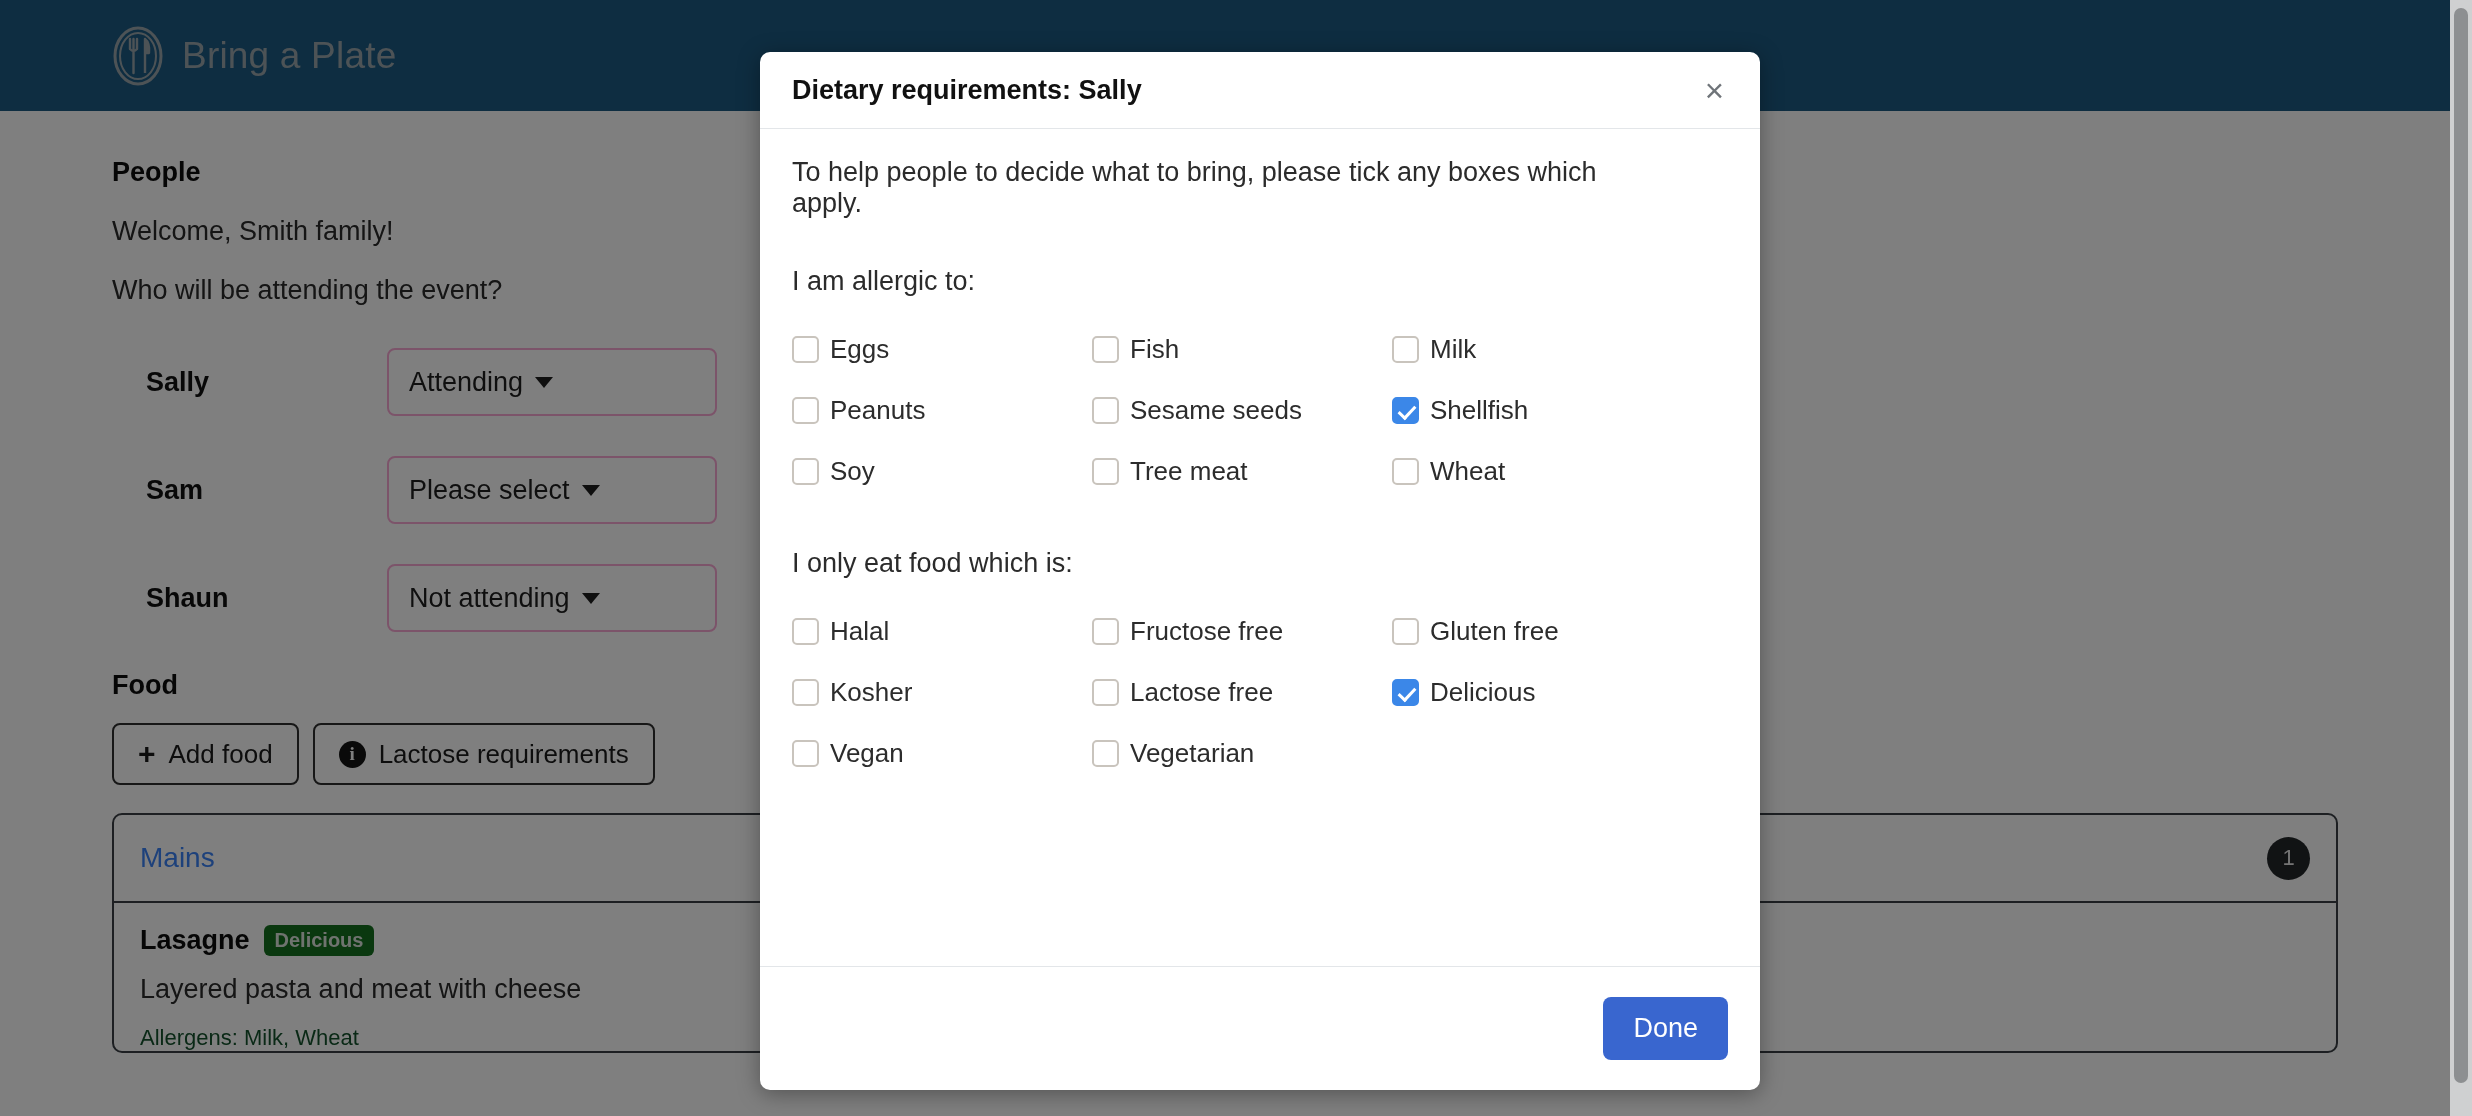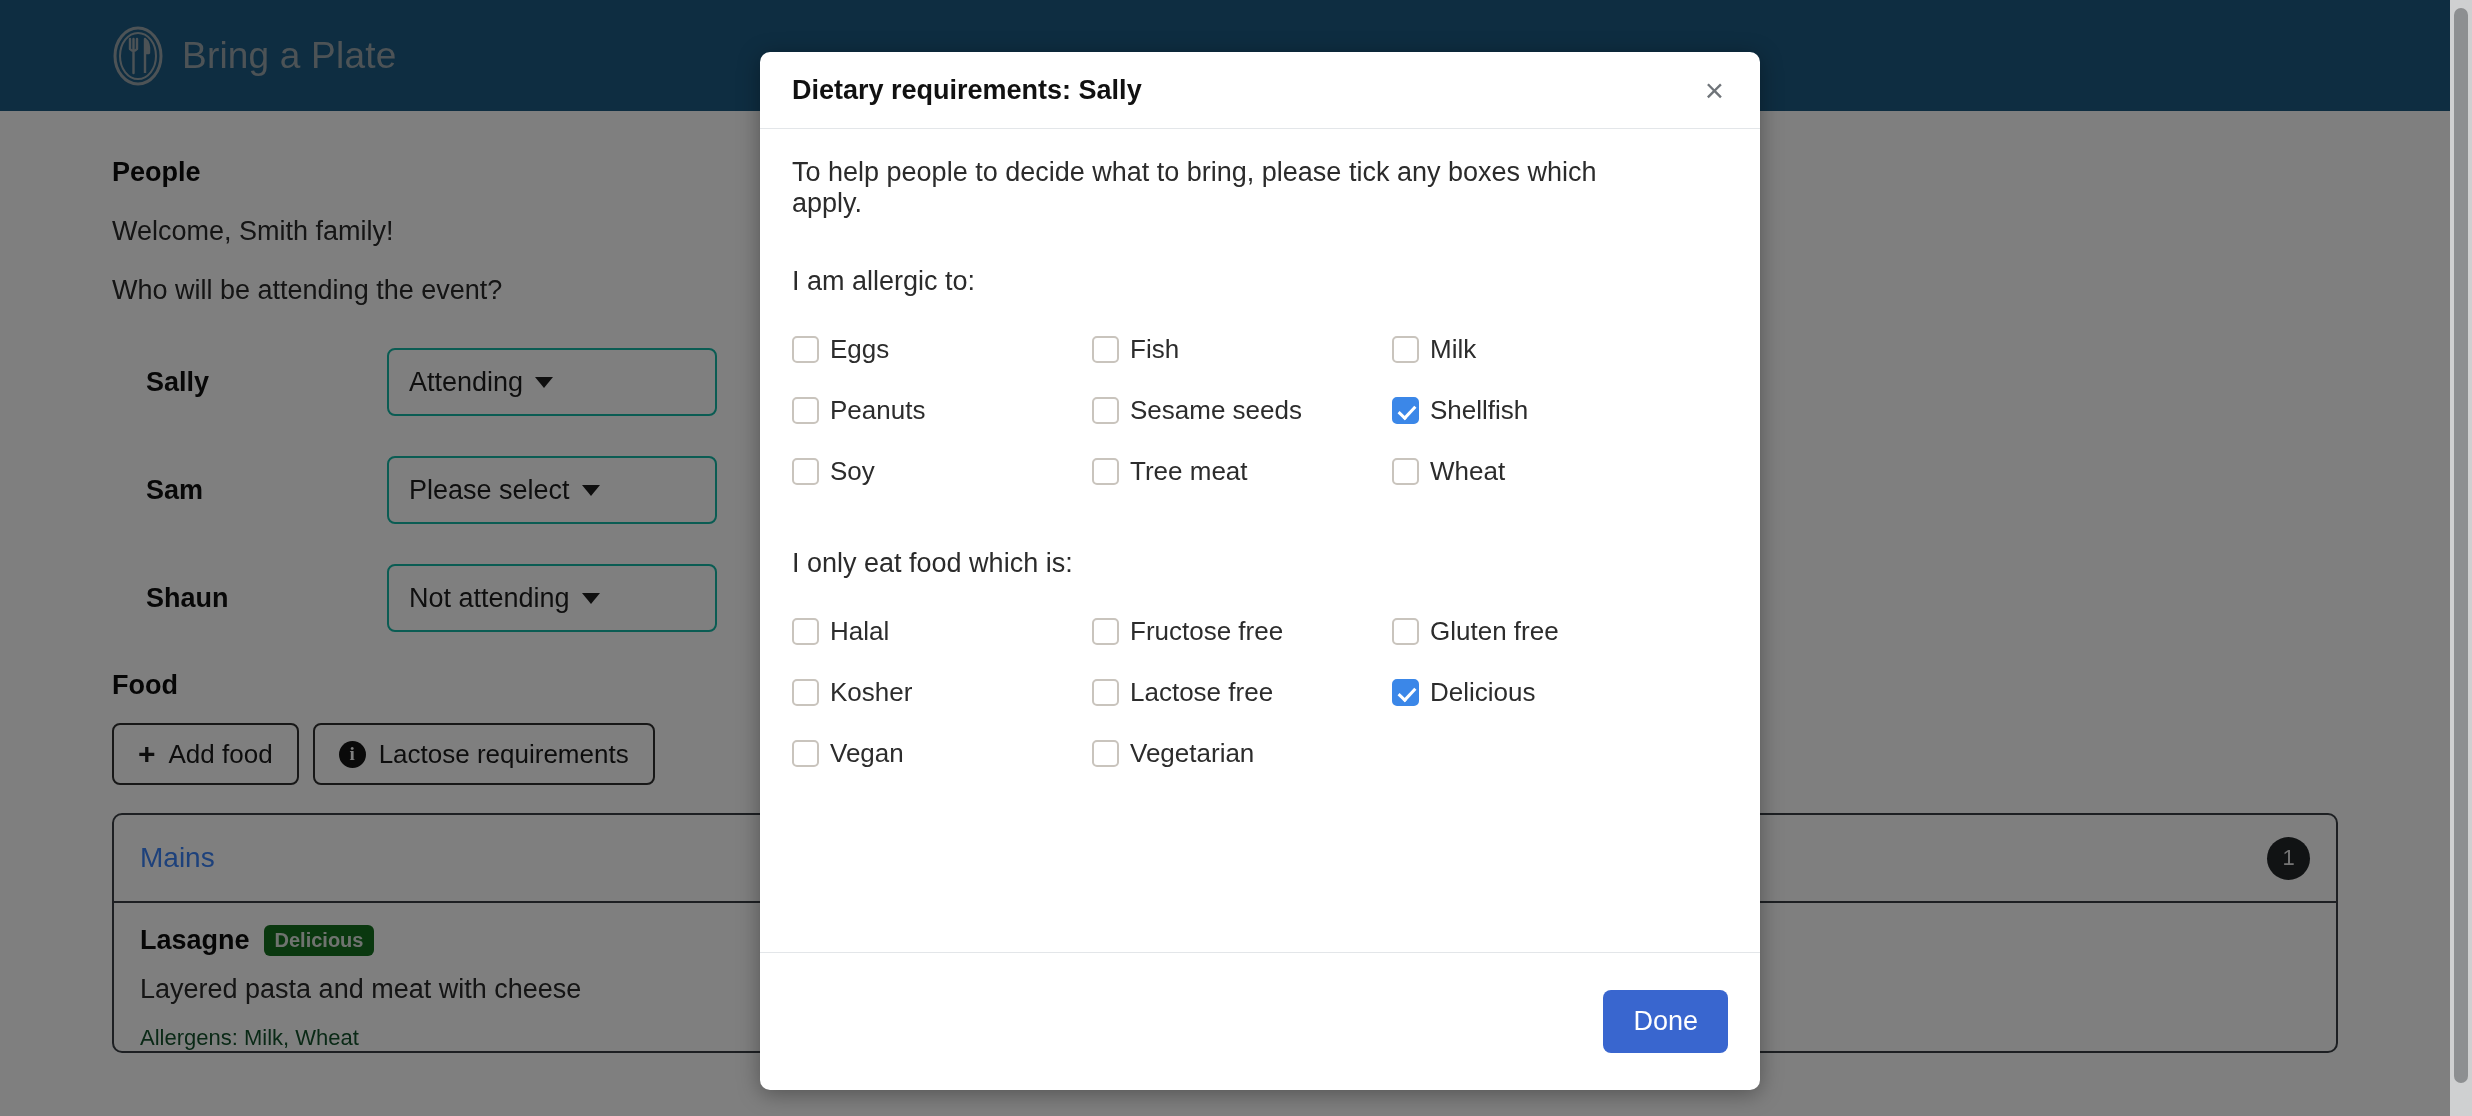--- a/index.html
+++ b/index.html
@@ -47,21 +47,21 @@
     display: flex; align-items: center;
     height: 108px;
   }
   .person-name {
     width: 275px;
     font-size: 27px; font-weight: bold; color: #111;
     padding-left: 34px;
   }
   .person-select {
     min-width: 330px; height: 68px;
-    border: 2px solid #14b8a6;
+    border: 2px solid #f9a8d4;
     border-radius: 8px;
     background: transparent;
     display: flex; align-items: center;
     padding: 0 20px;
     font-size: 27px; color: #1f1f1f;
     white-space: nowrap;
   }
   .caret {
     margin-left: 12px;
     width: 0; height: 0;
@@ -208,21 +208,21 @@
     left: 8px; top: 3px;
     width: 7px; height: 14px;
     border: solid #ffffff;
     border-width: 0 3.4px 3.4px 0;
     transform: rotate(43deg);
   }
   .cb-label { font-size: 26px; color: #2c2c2c; white-space: nowrap; }
 
   #modal-footer {
     flex: none;
-    height: 138px;
+    height: 124px;
     border-top: 1px solid #e3e6e9;
     display: flex; align-items: center; justify-content: flex-end;
     padding: 0 32px;
   }
   #done-button {
     background: #3966cf; color: #ffffff;
     border: none; border-radius: 8px;
     font-size: 27px;
     padding: 16px 30px;
     cursor: pointer;

